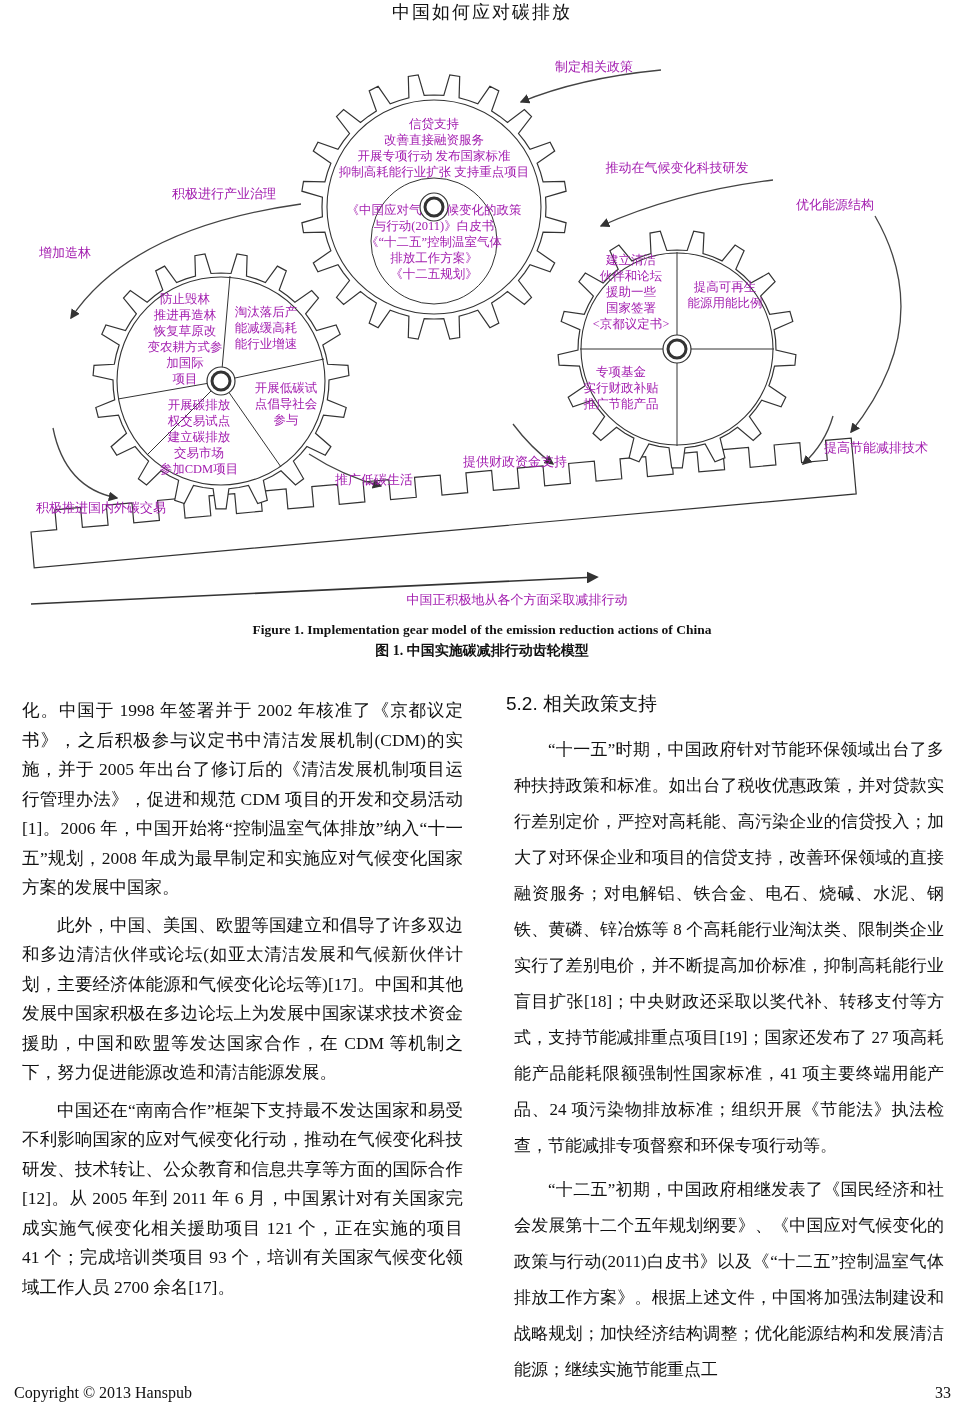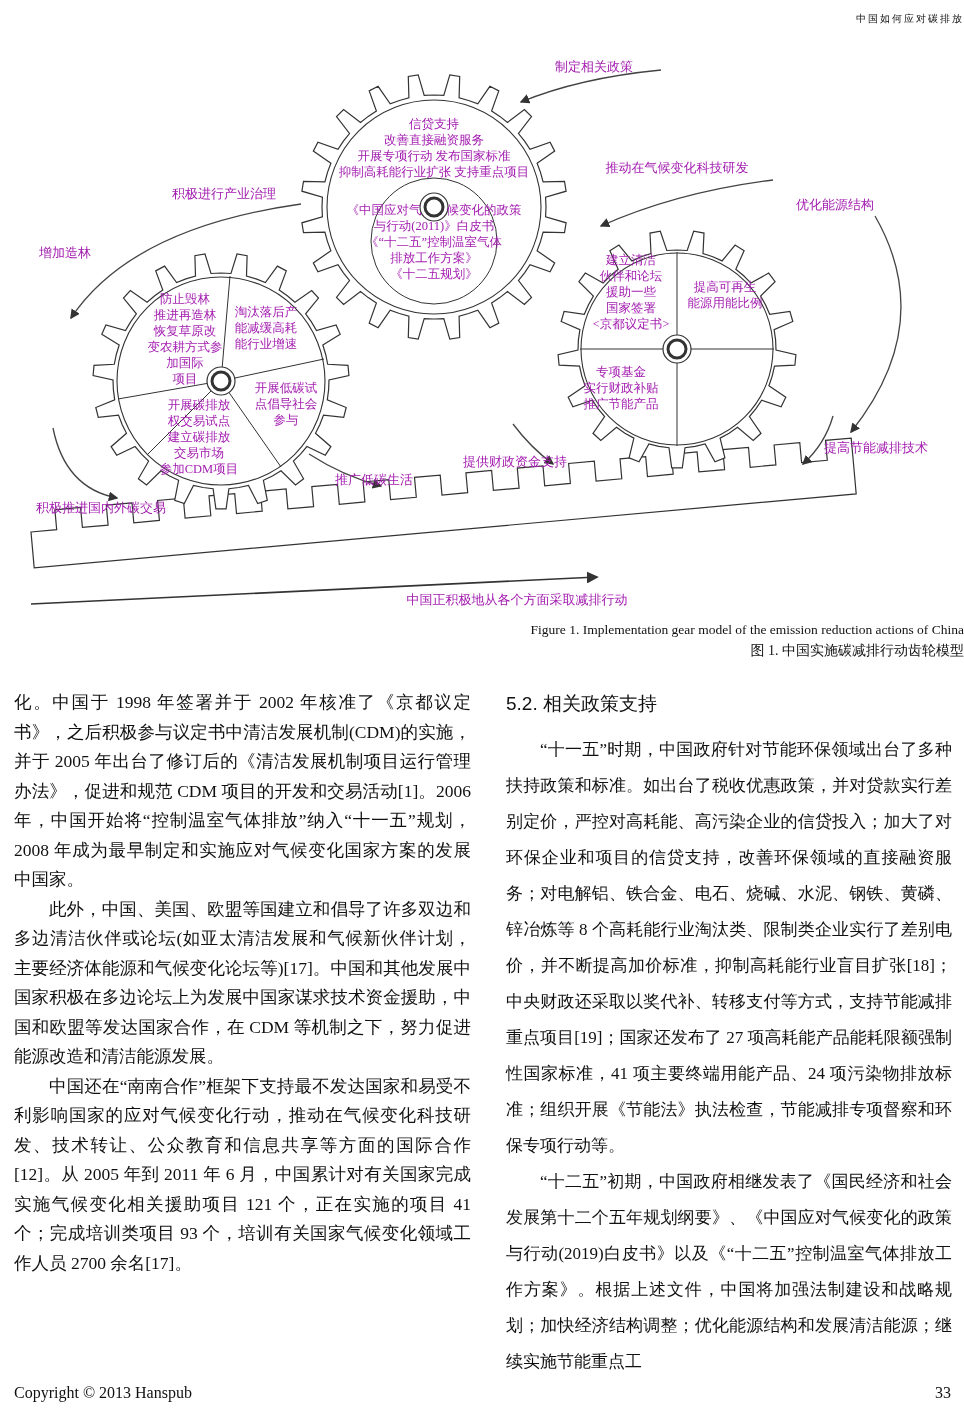--- a/index.html
+++ b/index.html
@@ -1,31 +1,31 @@
 <!DOCTYPE html>
 <html><head>
 <meta charset="utf-8">
 <style>
   *{box-sizing:border-box}
   html,body{margin:0;padding:0}
   body{width:964px;height:1414px;position:relative;background:#fff;color:#111;
        font-family:"Liberation Serif","DejaVu Serif",serif;overflow:hidden}
-  .page-header{position:absolute;top:12px;left:0;width:100%;text-align:right;
-       font-size:10px;letter-spacing:2px}
+  .page-header{position:absolute;top:0;left:0;width:100%;text-align:center;
+       font-size:18px;letter-spacing:2px}
   .figure{position:absolute;left:13px;top:56px;width:938px;height:560px}
   .figure svg{position:absolute;left:0;top:0}
   .fig-text{position:absolute;transform:translate(-50%,-50%);font-size:12.5px;
        line-height:16px;text-align:center;white-space:pre-line;color:#a21caf}
   .fig-label{font-size:13px;white-space:nowrap}
-  .caption{position:absolute;left:0;top:619px;width:100%;text-align:right;
-       font-weight:normal;line-height:21px}
+  .caption{position:absolute;left:0;top:619px;width:100%;text-align:center;
+       font-weight:bold;line-height:21px}
   .caption-en{font-size:13.5px}
   .caption-zh{font-size:14px}
   .col{position:absolute;top:688px;text-align:justify}
-  .col p{margin:0;text-indent:2em}
+  .col p{margin:8px;text-indent:2em}
   .col p.no-indent{text-indent:0}
   .col-left{left:14px;width:457px;font-size:17.5px;line-height:29.5px}
   .col-right{left:506px;width:446px;font-size:17px;line-height:36px}
   .col-right h2{font-family:"Liberation Sans","DejaVu Sans",sans-serif;
        font-size:19px;font-weight:normal;margin:4px 0 16px 0;line-height:1.25;text-align:left}
   .page-footer{position:absolute;left:14px;right:13px;top:1384px;font-size:16px}
   .footer-page{float:right}
   .footer-copy{float:left}
 </style>
 </head>
@@ -149,19 +149,19 @@
 
 <div class="col col-left">
   <p class="no-indent">化。中国于 1998 年签署并于 2002 年核准了《京都议定书》，之后积极参与议定书中清洁发展机制(CDM)的实施，并于 2005 年出台了修订后的《清洁发展机制项目运行管理办法》，促进和规范 CDM 项目的开发和交易活动[1]。2006 年，中国开始将“控制温室气体排放”纳入“十一五”规划，2008 年成为最早制定和实施应对气候变化国家方案的发展中国家。</p>
   <p>此外，中国、美国、欧盟等国建立和倡导了许多双边和多边清洁伙伴或论坛(如亚太清洁发展和气候新伙伴计划，主要经济体能源和气候变化论坛等)[17]。中国和其他发展中国家积极在多边论坛上为发展中国家谋求技术资金援助，中国和欧盟等发达国家合作，在 CDM 等机制之下，努力促进能源改造和清洁能源发展。</p>
   <p>中国还在“南南合作”框架下支持最不发达国家和易受不利影响国家的应对气候变化行动，推动在气候变化科技研发、技术转让、公众教育和信息共享等方面的国际合作[12]。从 2005 年到 2011 年 6 月，中国累计对有关国家完成实施气候变化相关援助项目 121 个，正在实施的项目 41 个；完成培训类项目 93 个，培训有关国家气候变化领域工作人员 2700 余名[17]。</p>
 </div>
 
 <div class="col col-right">
   <h2>5.2.  相关政策支持</h2>
   <p>“十一五”时期，中国政府针对节能环保领域出台了多种扶持政策和标准。如出台了税收优惠政策，并对贷款实行差别定价，严控对高耗能、高污染企业的信贷投入；加大了对环保企业和项目的信贷支持，改善环保领域的直接融资服务；对电解铝、铁合金、电石、烧碱、水泥、钢铁、黄磷、锌冶炼等 8 个高耗能行业淘汰类、限制类企业实行了差别电价，并不断提高加价标准，抑制高耗能行业盲目扩张[18]；中央财政还采取以奖代补、转移支付等方式，支持节能减排重点项目[19]；国家还发布了 27 项高耗能产品能耗限额强制性国家标准，41 项主要终端用能产品、24 项污染物排放标准；组织开展《节能法》执法检查，节能减排专项督察和环保专项行动等。</p>
-  <p>“十二五”初期，中国政府相继发表了《国民经济和社会发展第十二个五年规划纲要》、《中国应对气候变化的政策与行动(2019)白皮书》以及《“十二五”控制温室气体排放工作方案》。根据上述文件，中国将加强法制建设和战略规划；加快经济结构调整；优化能源结构和发展清洁能源；继续实施节能重点工</p>
+  <p>“十二五”初期，中国政府相继发表了《国民经济和社会发展第十二个五年规划纲要》、《中国应对气候变化的政策与行动(2011)白皮书》以及《“十二五”控制温室气体排放工作方案》。根据上述文件，中国将加强法制建设和战略规划；加快经济结构调整；优化能源结构和发展清洁能源；继续实施节能重点工</p>
 </div>
 
 <div class="page-footer">
   <span class="footer-copy">Copyright © 2013 Hanspub</span>
   <span class="footer-page">33</span>
 </div>
 
 </body></html>

